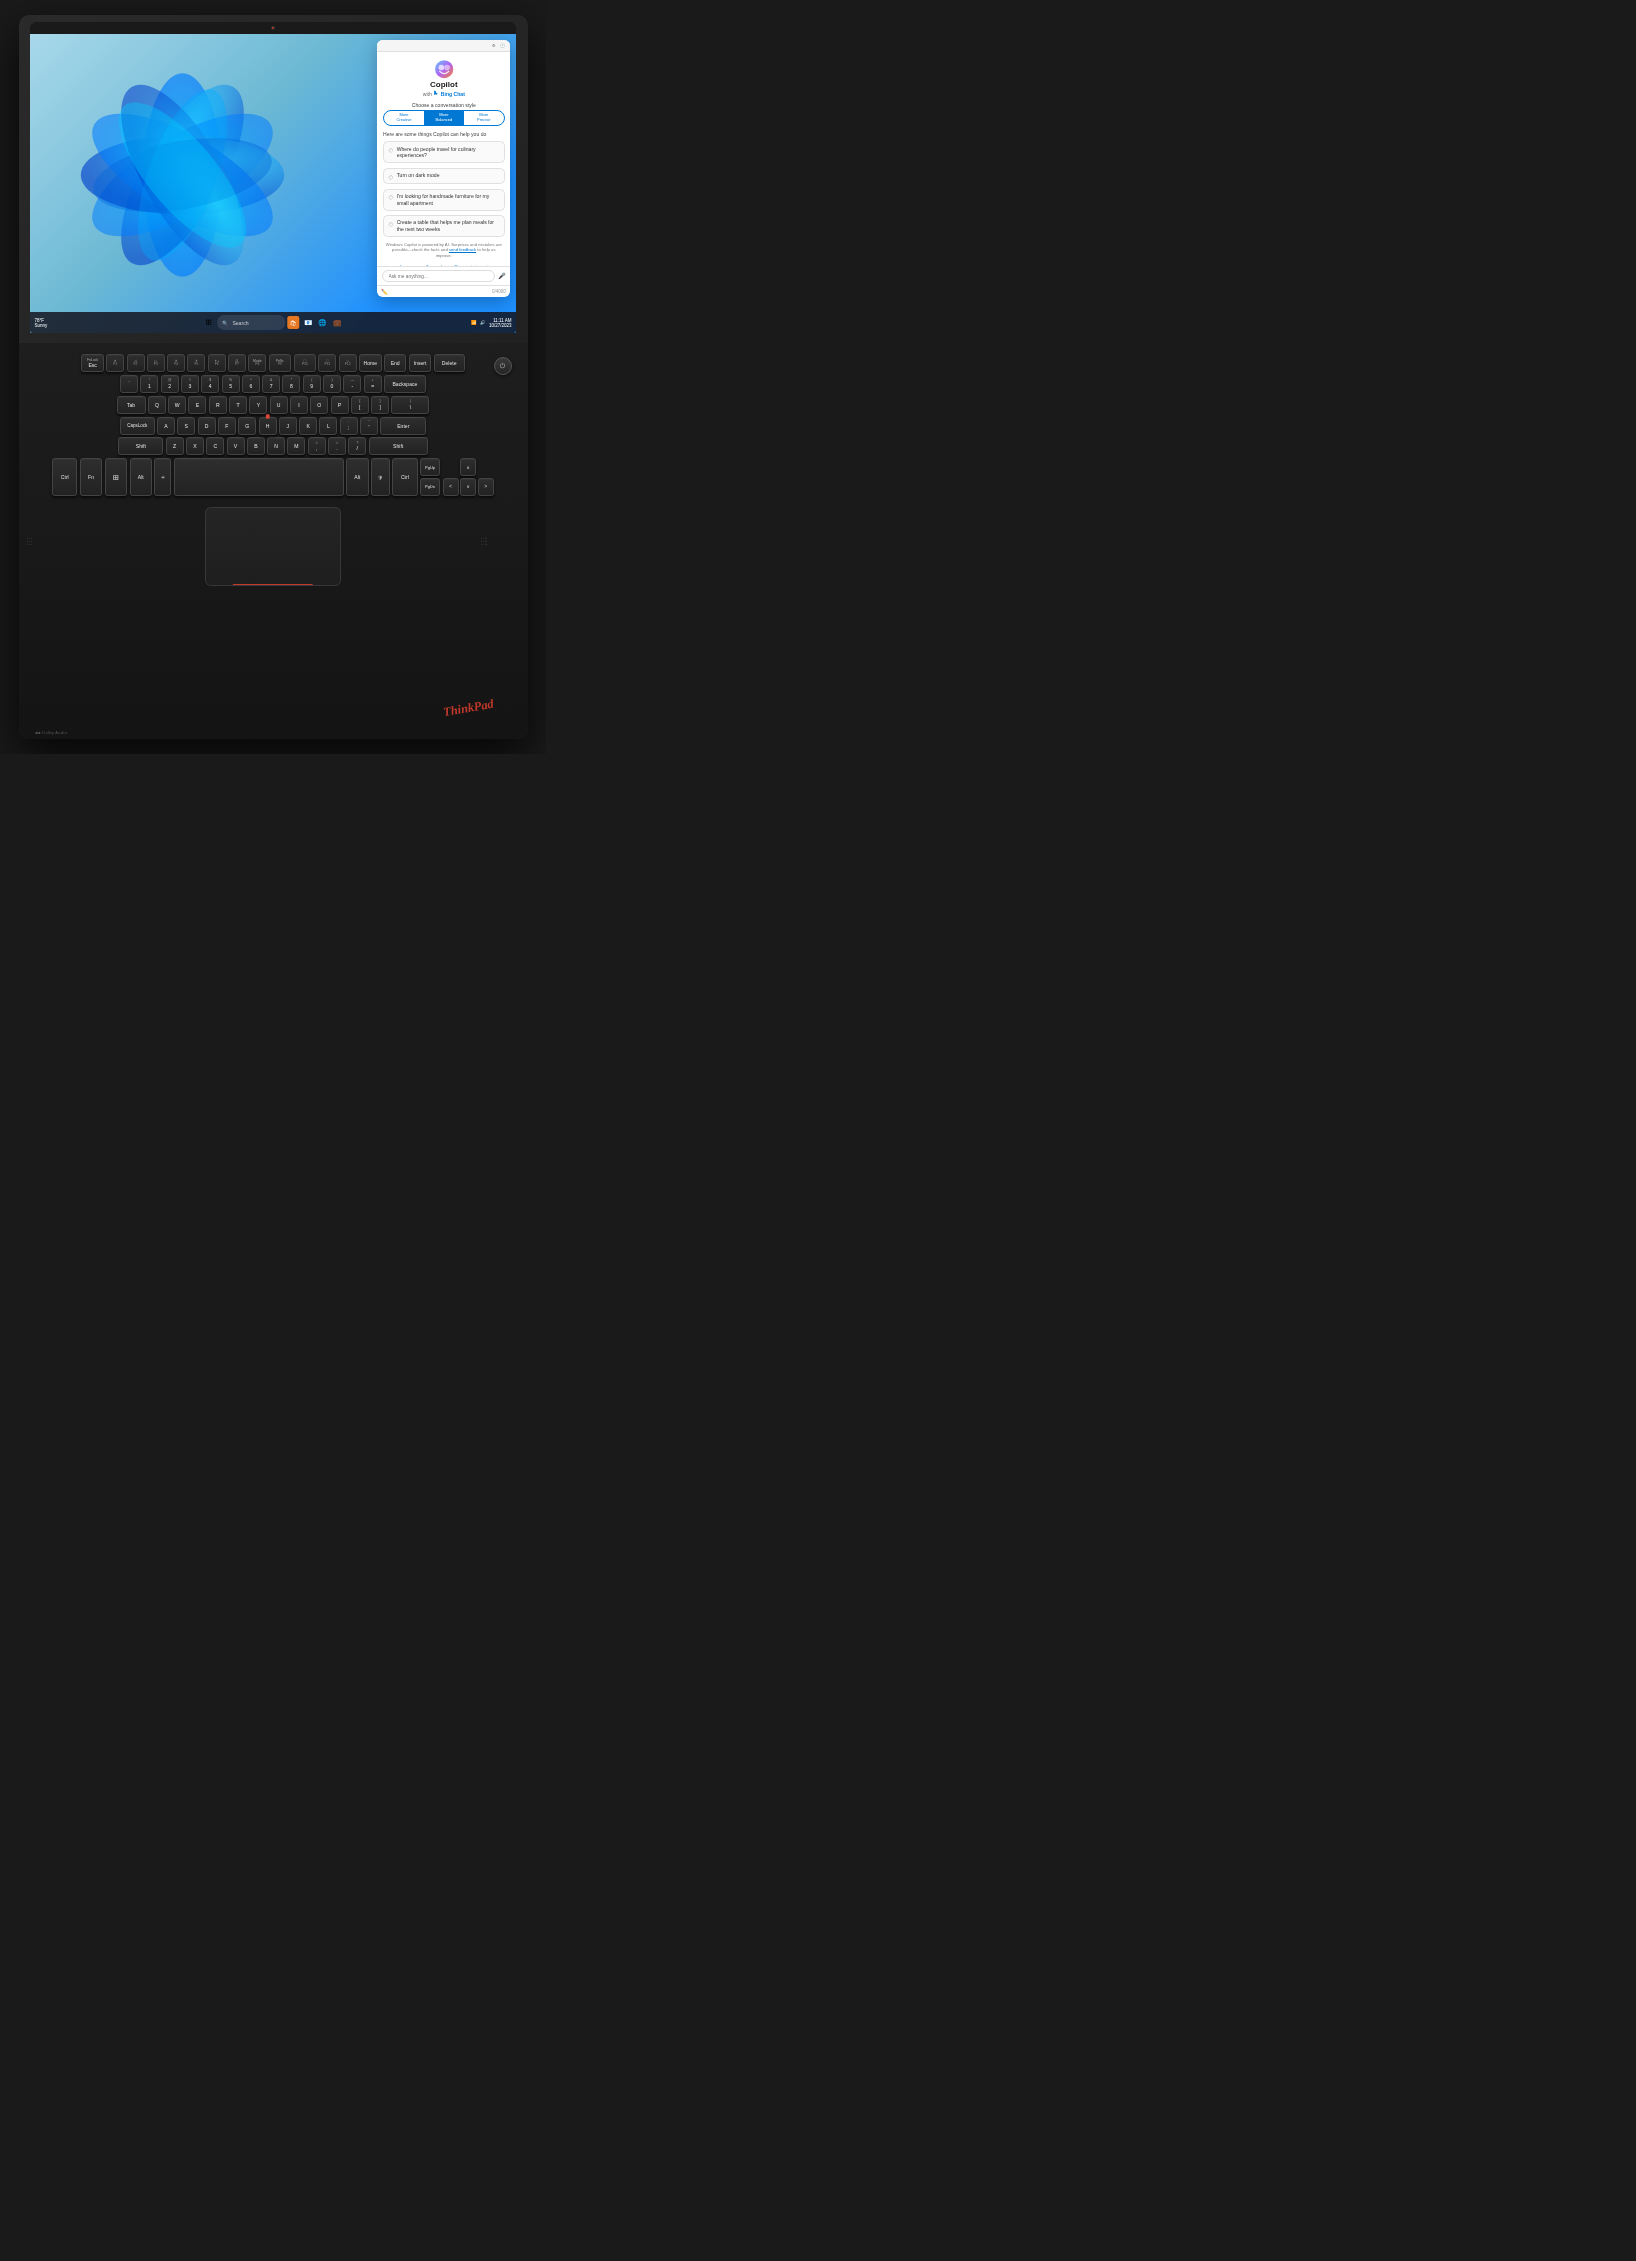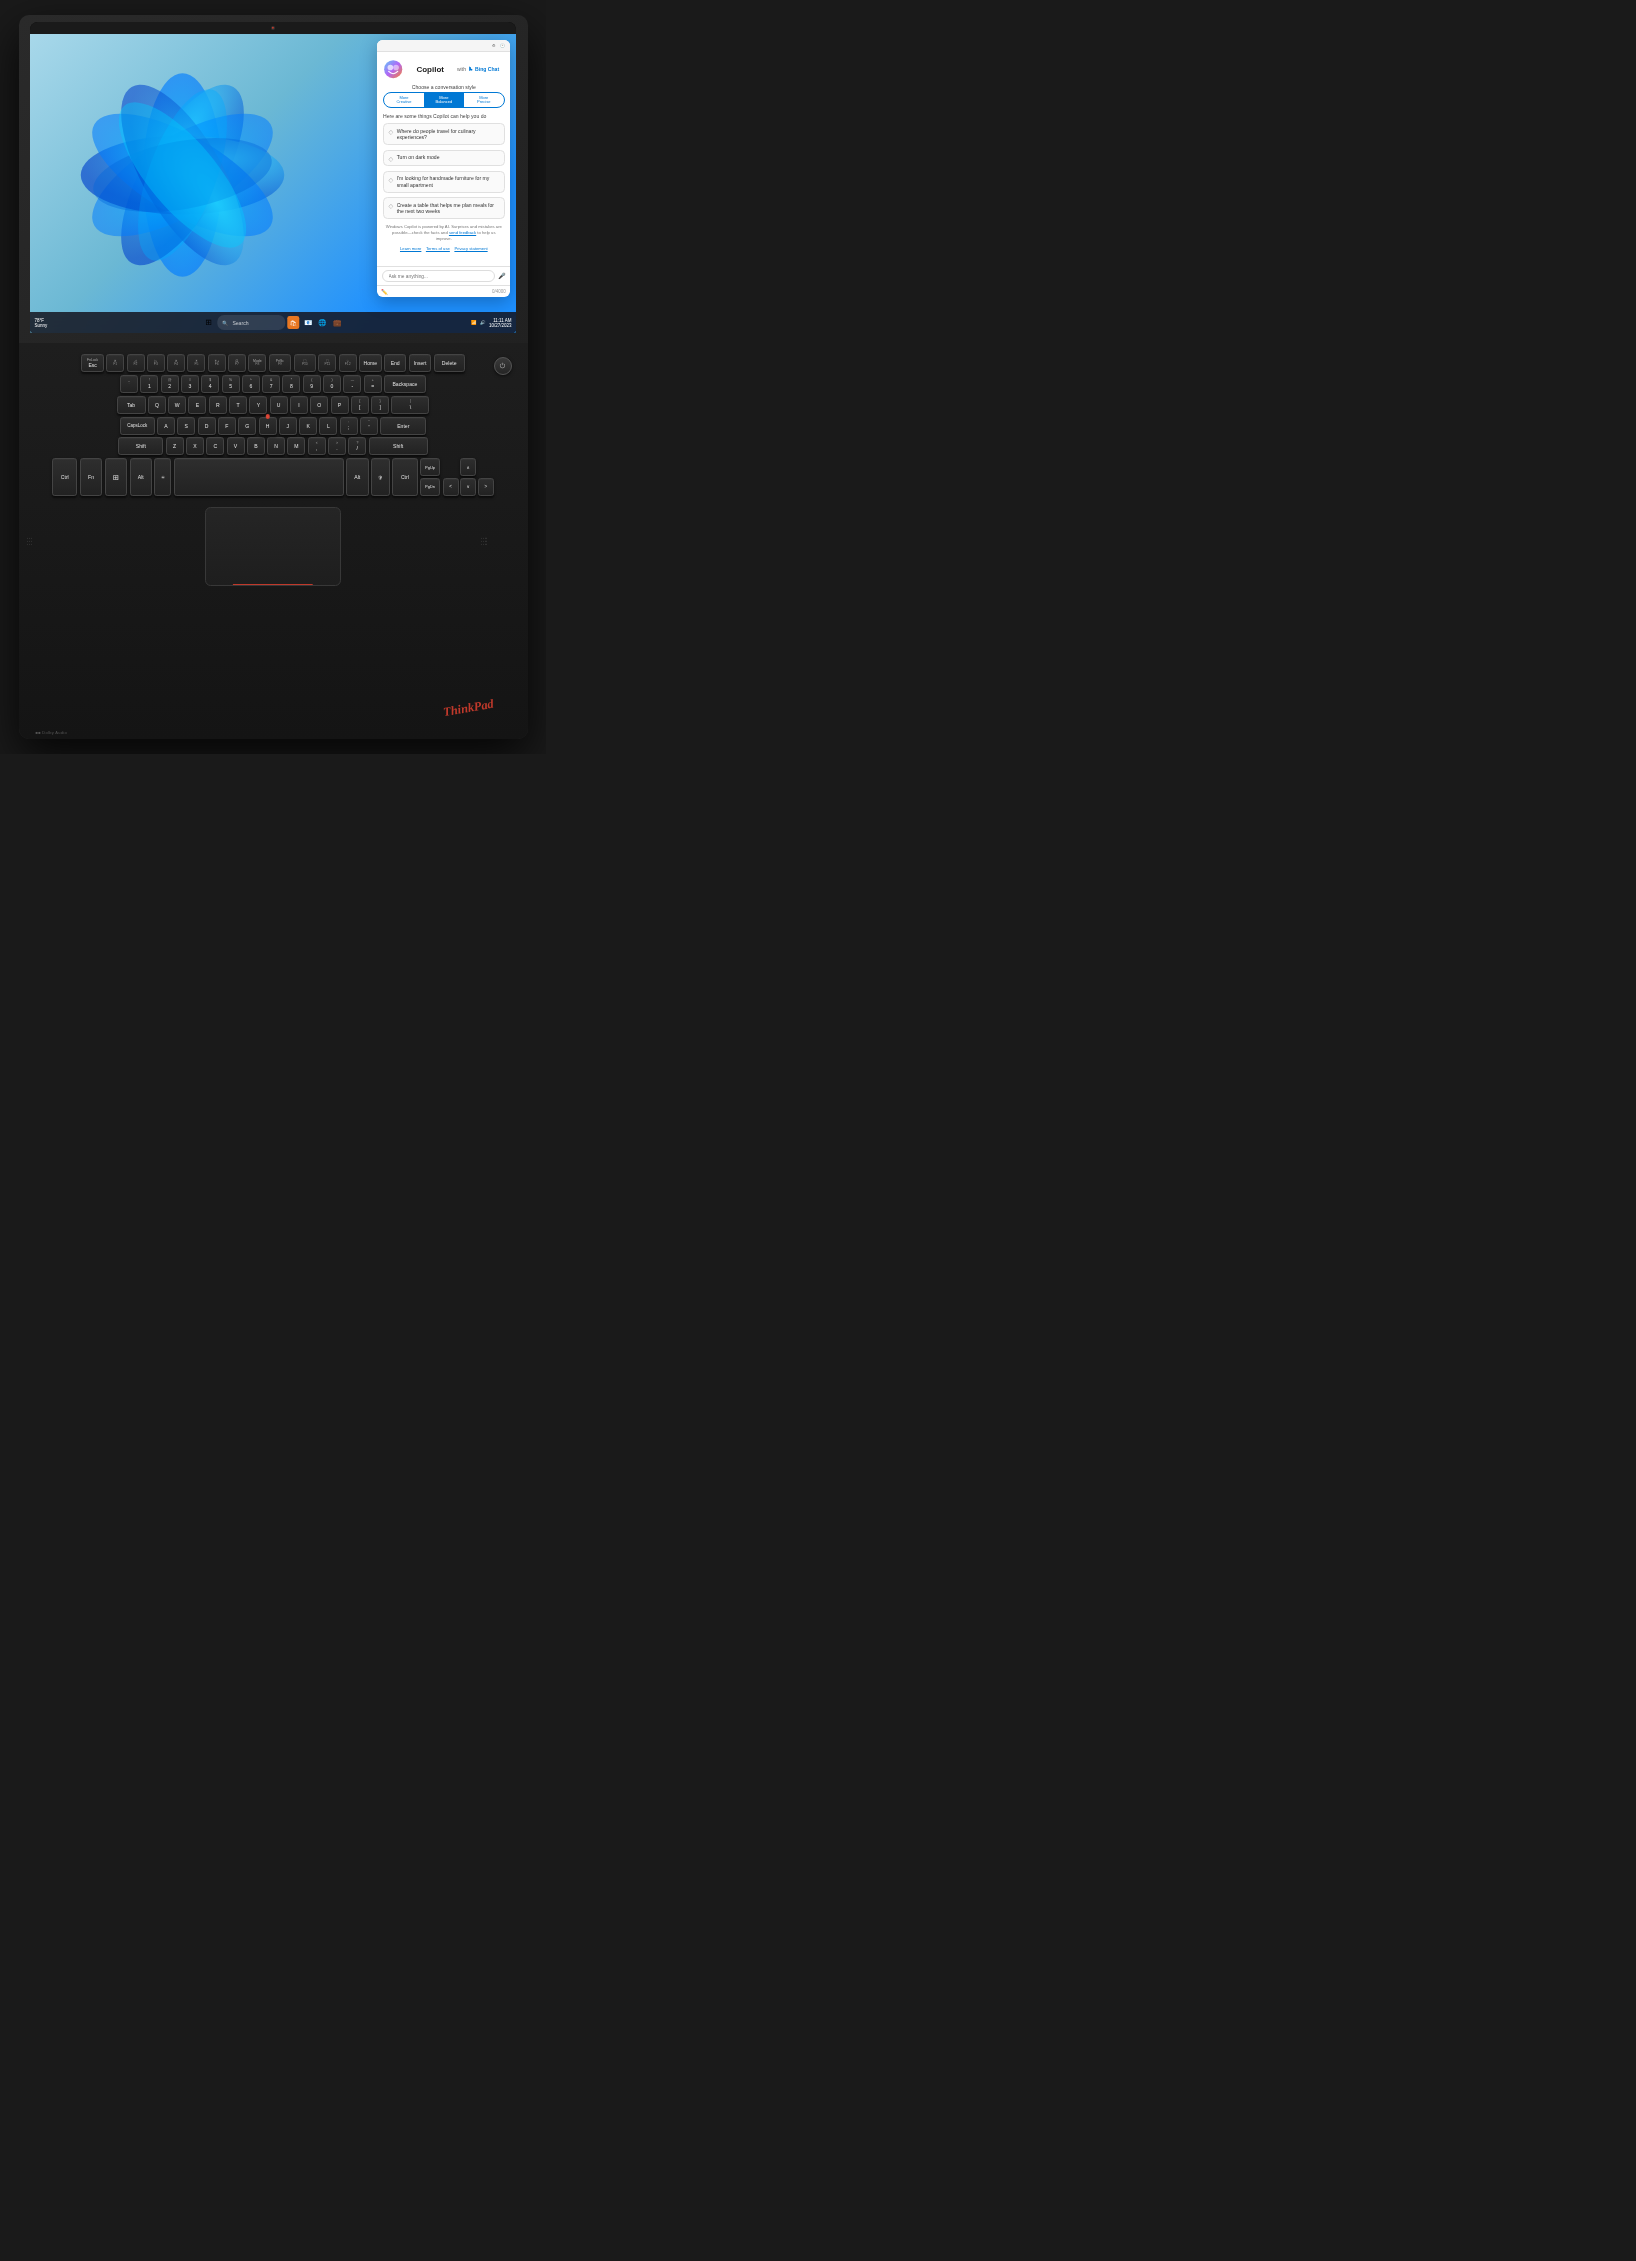--- a/index.html
+++ b/index.html
@@ -212,23 +212,23 @@
       padding: 6.8px 5.7px;
       overflow-y: auto;
       display: flex;
       flex-direction: column;
       gap: 4.5px;
     }
 
     
     .copilot-header {
       display: flex;
-      flex-direction: row;
-      align-items: center;
-      gap: 13px;
+      flex-direction: column;
+      align-items: center;
+      gap: 1px;
     }
 
     .copilot-logo {
       width: 20.4px;
       height: 20.4px;
     }
 
     .copilot-title {
       font-size: 8px;
       font-weight: 600;

